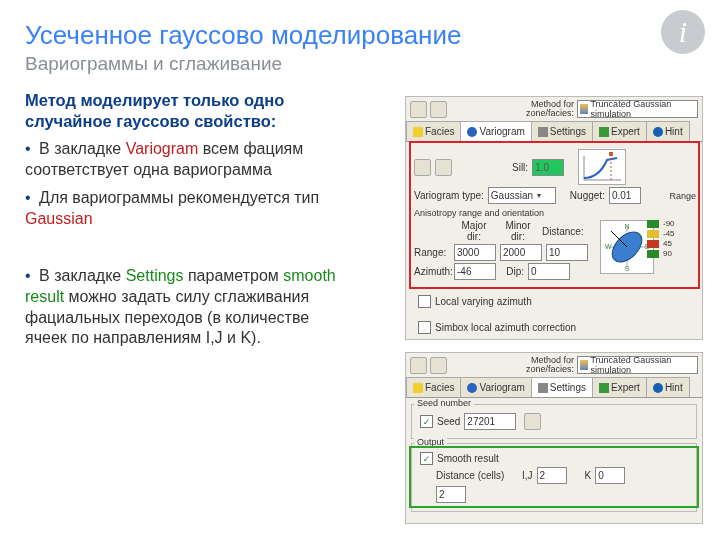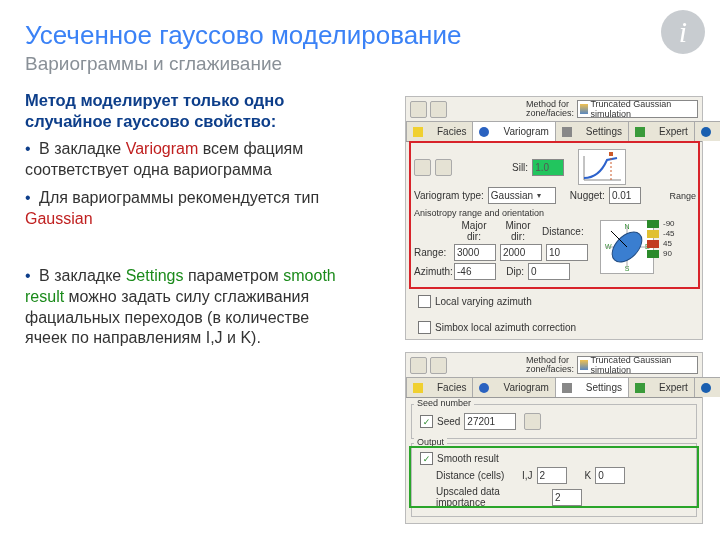--- a/index.html
+++ b/index.html
@@ -41,25 +41,25 @@
     background: #f1efe8;
     font-size: 10px;
     color: #333;
     font-family: Tahoma, Arial, sans-serif;
   }
   .panel.top { left: 405px; top: 96px; width: 296px; height: 242px; }
   .panel.bottom { left: 405px; top: 352px; width: 296px; height: 170px; }
 
   .toolbar { height: 20px; display:flex; align-items:center; gap:3px; padding:2px 4px;}
   .tb-ic { width:15px;height:15px;background:#e5e2d4;border:1px solid #aaa;border-radius:2px;display:inline-block;}
-  .method-label { margin-left:auto; font-size:9px; line-height:1; }
+  .method-label { margin-left:auto; font-size:9px; line-height:1; text-align:right;}
   .method-box { width:115px; height:16px; border:1px solid #888; background:#fff; display:flex;align-items:center;padding:0 2px;gap:2px;font-size:9px;}
 
   .tabs { display:flex; height:20px; border-bottom:1px solid #999; background:#efede3;}
-  .tab { padding:2px 6px; font-size:10px; border:1px solid #aaa; border-bottom:none; background:#e8e5d7; display:flex;align-items:center;gap:14px; margin-right:-1px;}
+  .tab { padding:2px 6px; font-size:10px; border:1px solid #aaa; border-bottom:none; background:#e8e5d7; display:flex;align-items:center;gap:2px; margin-right:-1px;}
   .tab.active { background:#fff; }
   .tab-ic { width:10px;height:10px;}
   .ic-y{background:#f0d030;}
   .ic-b{background:#2a62c0;border-radius:50%;}
   .ic-g{background:#888;}
   .ic-gr{background:#3a9a3a;}
   .ic-q{background:#1a5fb0;border-radius:50%;}
 
   .hl-red { position:absolute; border:2px solid #d8232a; }
   .hl-green { position:absolute; border:2px solid #2aa52a; }
@@ -284,17 +284,16 @@
     </div>
     <div class="row" style="margin-left:16px;">
       <span class="lbl" style="width:82px">Distance (cells)</span>
       <span class="lbl">I,J</span>
       <span class="fld" style="width:24px">2</span>
       <span style="width:10px"></span>
       <span class="lbl">K</span>
       <span class="fld" style="width:24px">0</span>
     </div>
     <div class="row" style="margin-left:16px;">
-      <span class="lbl" style="width:112px">Upscaled data importance</span>
       <span class="fld" style="width:24px">2</span>
     </div>
   </div>
 </div>
 
 </body></html>

